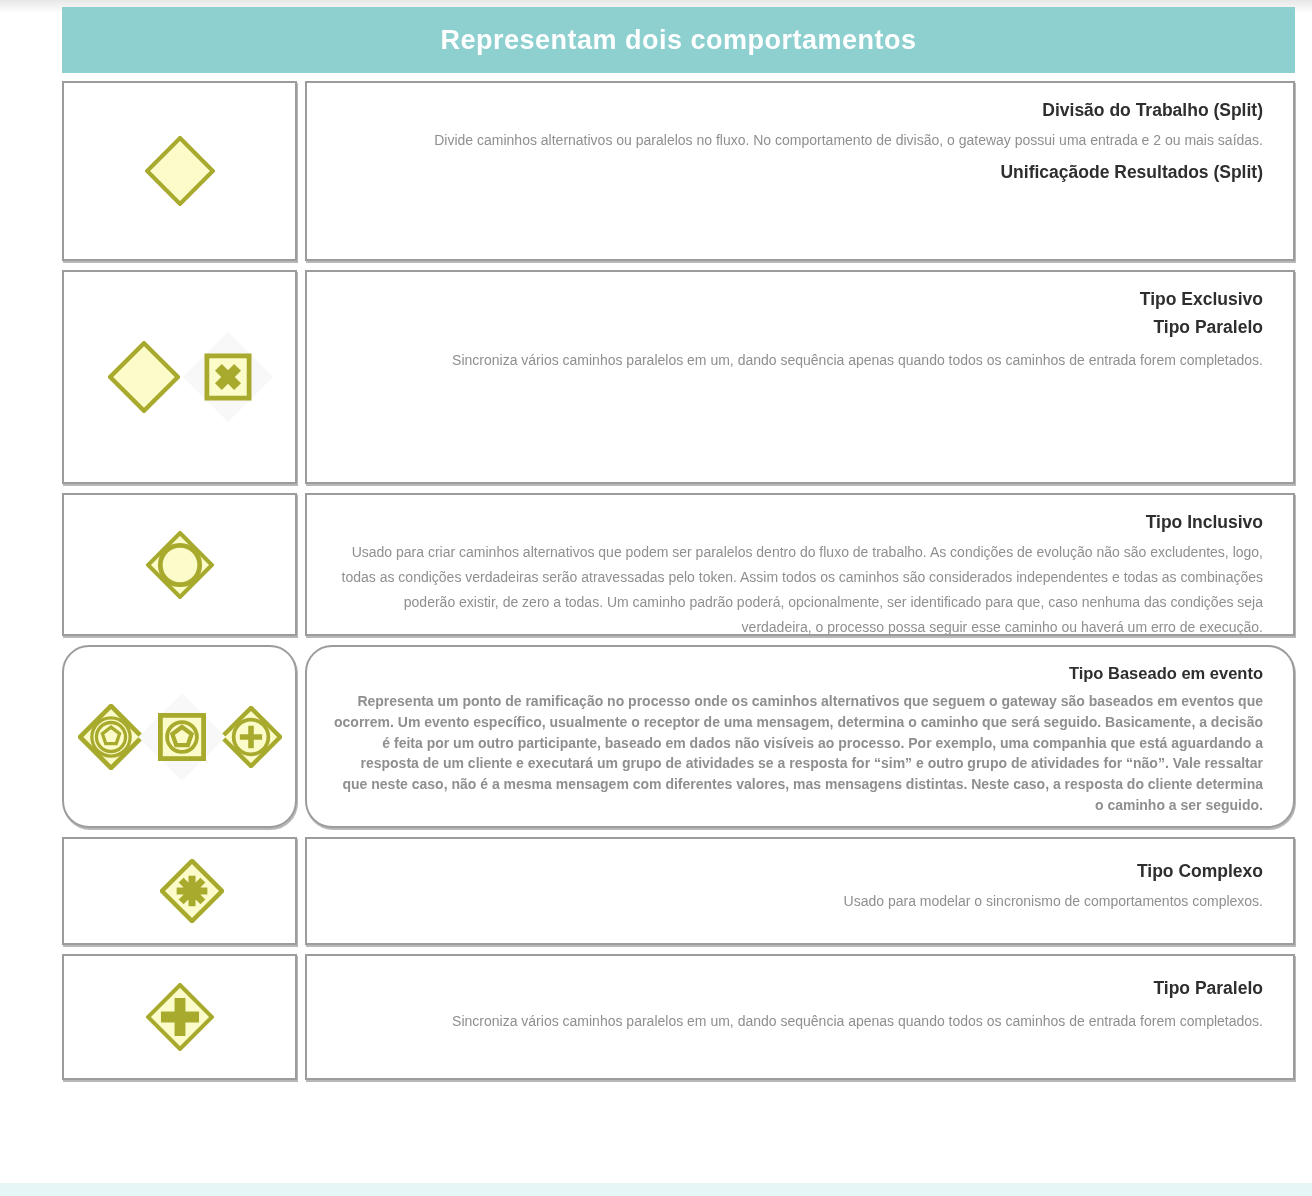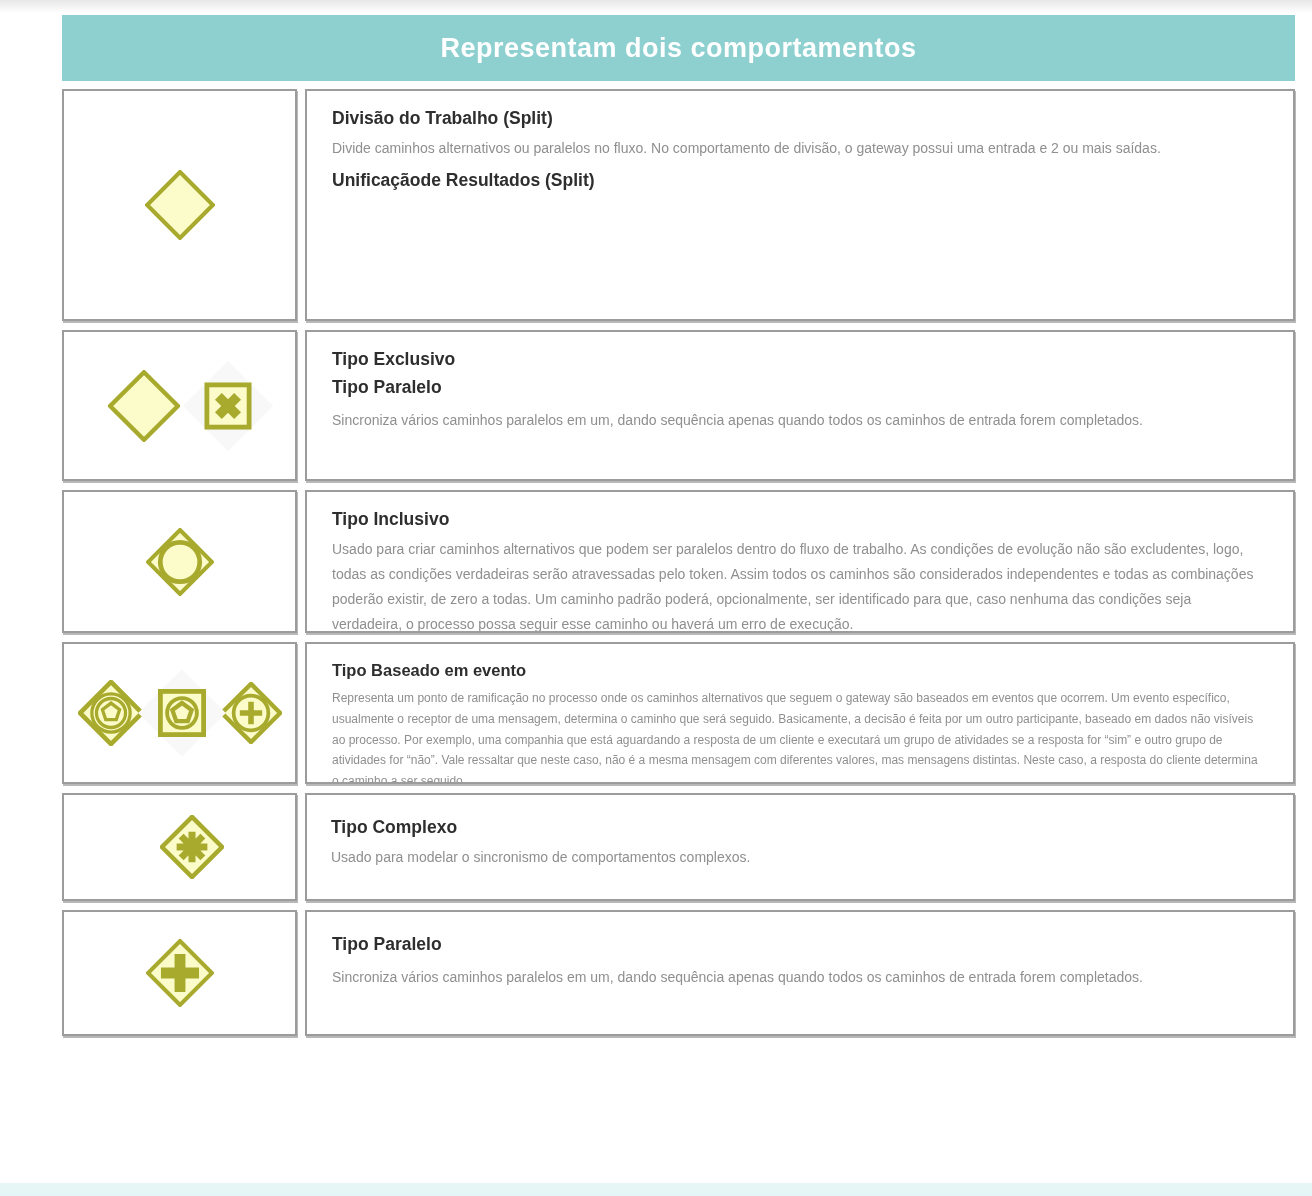--- a/index.html
+++ b/index.html
@@ -6,21 +6,21 @@
   html,body { background:#ffffff; }
   body {
     width:1312px; height:1196px;
     font-family:"Liberation Sans", sans-serif;
     position:relative; overflow:hidden;
   }
   .top-fade {
     position:absolute; top:0; left:0; width:1312px; height:13px;
     background:linear-gradient(#e7e7e7, #ffffff);
   }
-  .content { position:absolute; top:15px; left:62px; width:1233px; }
+  .content { position:absolute; top:7px; left:62px; width:1233px;text-align:right; }
 
   .section-header {
     height:66px; margin-bottom:8px;
     background:#8ed0d0;
     display:flex; align-items:center; justify-content:center;
     color:#ffffff; font-size:27px; font-weight:bold; letter-spacing:0.5px;
   }
 
   .row { display:flex; gap:8px; margin-bottom:9px; }
   .cell {
@@ -28,38 +28,38 @@
     border:2px solid #9c9c9c;
     box-shadow:1px 2px 0 rgba(125,125,125,0.55);
   }
   .icon-cell {
     width:235px; flex:0 0 235px;
     display:flex; align-items:center; justify-content:center; gap:24px;
     position:relative;
   }
   .text-cell { flex:1; padding:17px 30px 10px 25px; overflow:hidden; }
 
-  .row-1 .cell { height:232px; }
-  .row-2 .cell { height:151px; }
+  .row-1 .cell { height:180px; }
+  .row-2 .cell { height:214px; }
   .row-3 .cell { height:143px; }
-  .row-4 .cell { height:142px; }
+  .row-4 .cell { height:183px;border-radius:27px; }
   .row-5 .cell { height:108px;padding-left:24px; }
   .row-6 .cell { height:126px; }
 
   h3.block-title {
     font-size:17.5px; font-weight:bold; color:#2e2e2e;
     margin:0 0 7px 0;
   }
   p.block-text {
     font-size:14px; color:#8f8f8f; line-height:25px;
     margin:0 0 9px 0;
   }
   .row-2 p.block-text.tall { line-height:31px; }
   .row-4 h3.block-title { font-size:16.5px; margin-bottom:8px; }
-  .row-4 p.block-text { font-size:12px; line-height:20.8px; }
+  .row-4 p.block-text { font-size:14px; line-height:20.8px;font-weight:bold; }
   .row-5 .text-cell, .row-6 .text-cell { padding-top:22px; }
   .row-6 p.block-text { line-height:31px; }
 
   .ghost-diamond {
     position:absolute;
     background:#f8f8f8;
     transform:rotate(45deg);
   }
   .icon-wrap { position:relative; display:flex; align-items:center; justify-content:center; }
 

